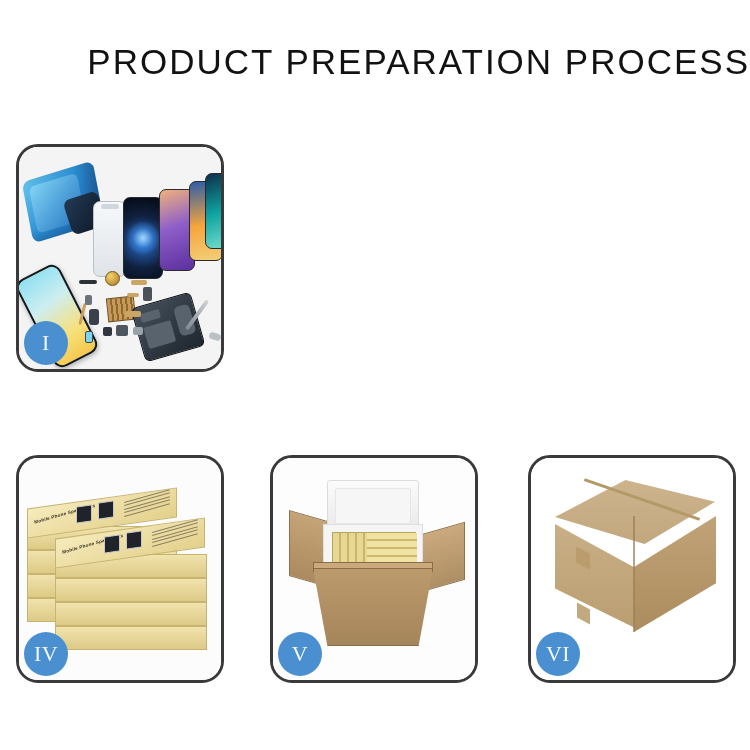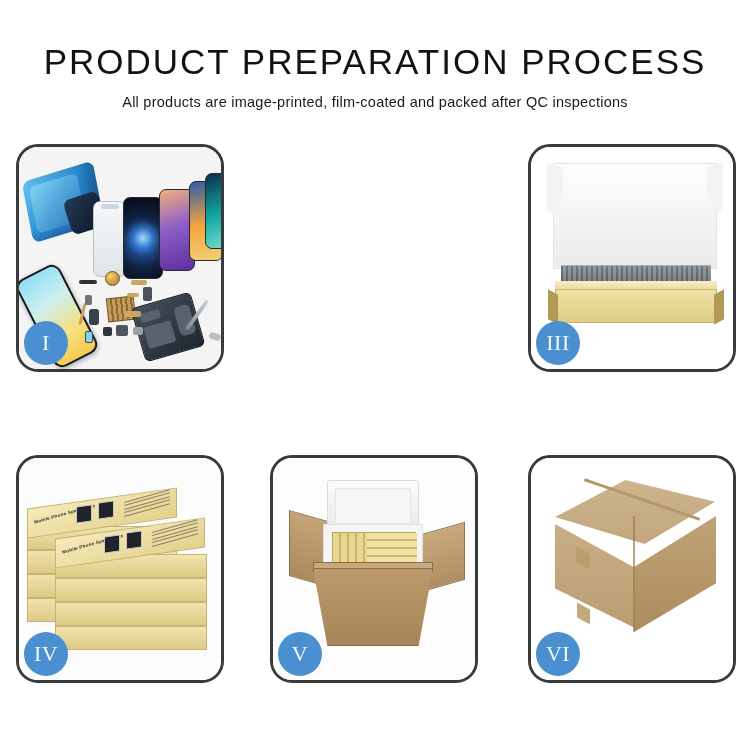--- a/index.html
+++ b/index.html
@@ -5,21 +5,21 @@
   * { box-sizing: border-box; margin: 0; padding: 0; }
   html, body {
     width: 750px; height: 750px;
     background: #ffffff;
     font-family: "Liberation Sans", sans-serif;
     overflow: hidden;
   }
   .page { position: relative; width: 750px; height: 750px; background:#fff; }
 
   
-  .header { position:absolute; left:0; right:0; top:42px; text-align:center; }
+  .header { position:absolute; left:0; right:0; top:42px; text-align:right; }
   .title {
     font-family: "Liberation Sans", sans-serif;
     font-size: 35px;
     font-weight: 400;
     letter-spacing: 2.0px;
     color: #121212;
     line-height: 40px;
     white-space: nowrap;
   }
   .subtitle {
@@ -371,21 +371,20 @@
     background:#9c7e53; opacity:.7;
   }
 </style>
 </head>
 <body>
 
 <div class="page">
 
   <div class="header">
     <div class="title">PRODUCT PREPARATION PROCESS</div>
-    <div class="subtitle">All products are image-printed, film-coated and packed after QC inspections</div>
   </div>
 
   <div class="grid">
 
     <div class="row r1">
 
       <div class="card c1">
         <div class="photo p1">
           <div class="film"></div>
           <div class="filmdark"></div>
@@ -414,32 +413,20 @@
           <div class="sm s9"></div>
           <div class="sm s10"></div>
           <div class="sm s11"></div>
           <div class="tool"></div>
           <div class="tool2"></div>
         </div>
         <div class="badge">I</div>
       </div>
 
 
-      <div class="card c3">
-        <div class="photo p3">
-          <div class="lidback"></div>
-          <div class="lidL"></div>
-          <div class="lidR"></div>
-          <div class="innerfoam"></div>
-          <div class="stack"></div>
-          <div class="boxlip"></div>
-          <div class="boxfront"></div>
-        </div>
-        <div class="badge">III</div>
-      </div>
     </div>
 
     <div class="row r2">
 
       <div class="card c1">
         <div class="photo p4">
           <div class="stackwrap">
             <div class="bx a"></div>
             <div class="bx b"></div>
             <div class="bx c"></div>

